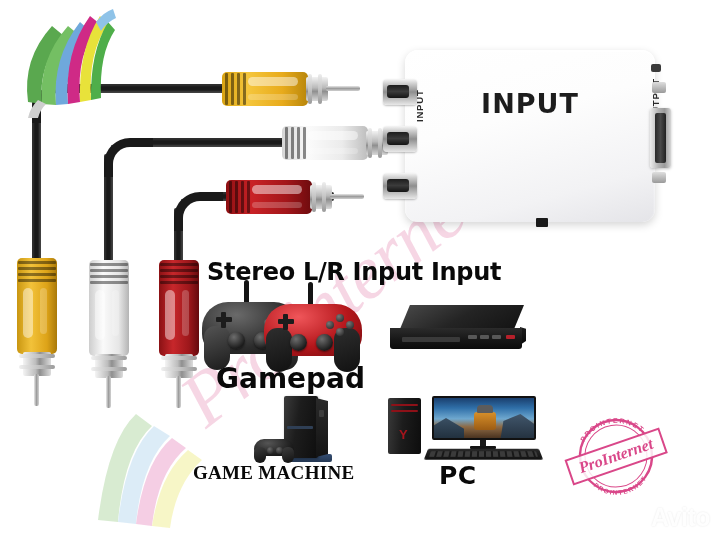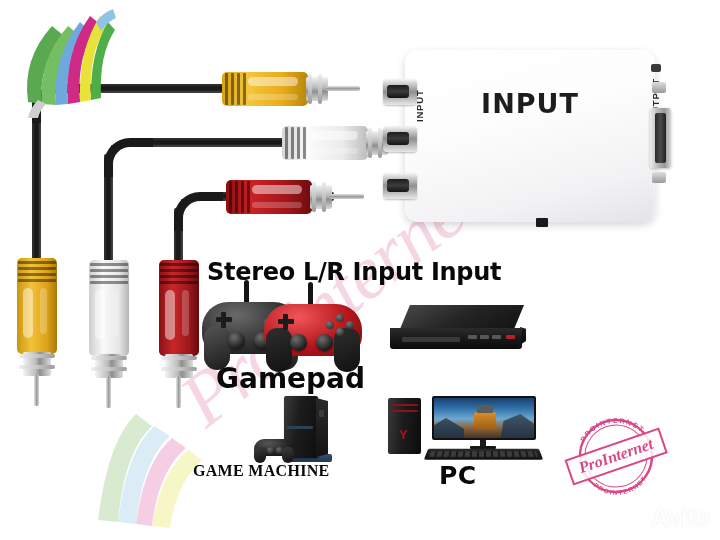--- a/index.html
+++ b/index.html
@@ -294,21 +294,21 @@
     position: absolute;
     color: #090909;
     font-weight: bold;
     z-index: 7;
     white-space: nowrap;
     font-family: "DejaVu Sans", sans-serif;
   }
   .cap-stereo   { left: 207px; top: 258px; font-size: 24px; letter-spacing: -0.3px; }
   .cap-gamepad  { left: 216px; top: 362px; font-size: 28px; }
   .cap-dvd      { left: 424px; top: 355px; font-size: 25px; letter-spacing: 0.5px; }
-  .cap-gm       { left: 193px; top: 462px; font-size: 16px; letter-spacing: 0.3px;
+  .cap-gm       { left: 193px; top: 462px; font-size: 19px; letter-spacing: 0.3px;
                   font-family: "Liberation Serif", serif; text-align: right; }
   .cap-pc       { left: 439px; top: 461px; font-size: 25px; letter-spacing: 0.5px; }
 
   
   .pad { position: absolute; z-index: 6; }
   .pad-body {
     position: absolute; width: 98px; height: 52px;
     border-radius: 26px 26px 20px 20px;
   }
   .pad-grip {

